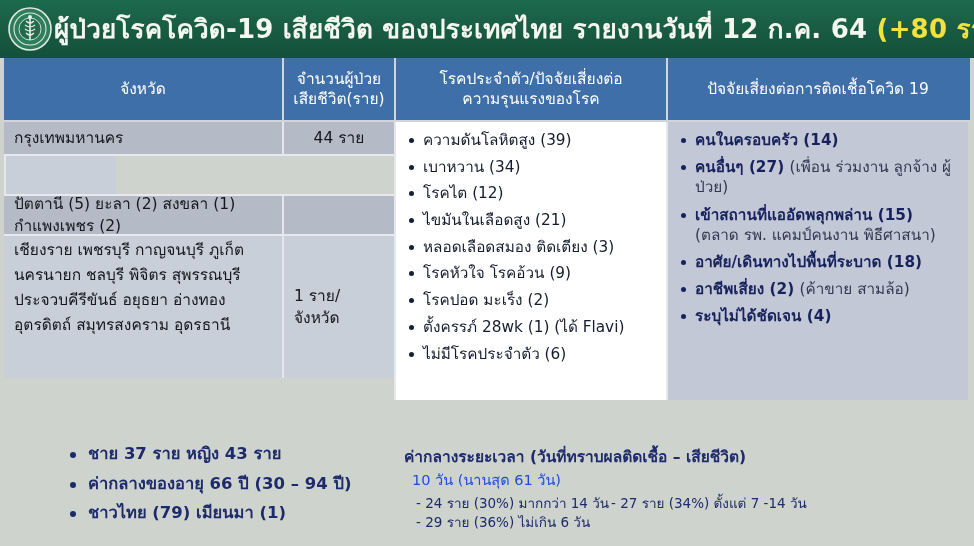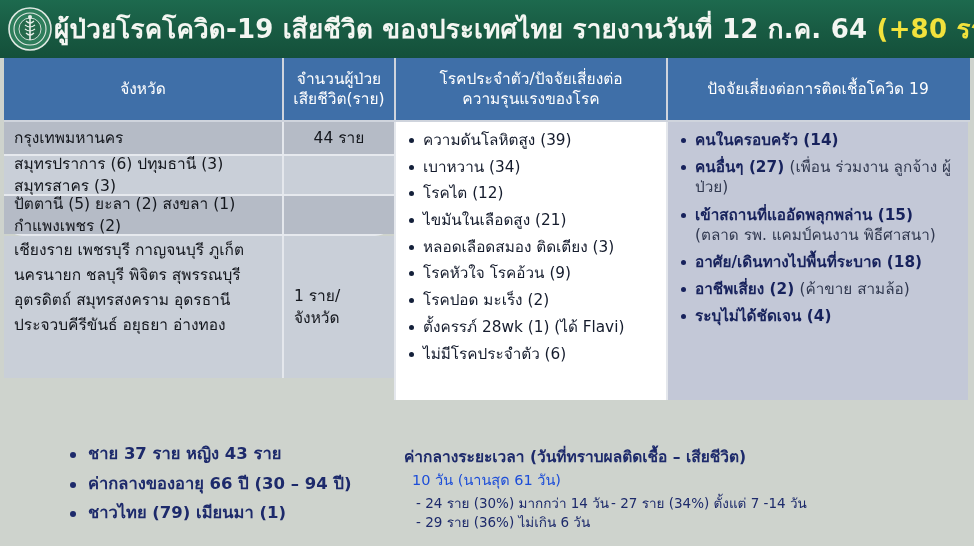--- a/index.html
+++ b/index.html
@@ -288,34 +288,33 @@
     </div>
 
     <div class="tbody">
 
       <div class="body-left">
         <div class="prow rowsep" style="height:34px;">
           <div class="pcell name bg-a">กรุงเทพมหานคร</div>
           <div class="pcell cnt bg-a">44 ราย</div>
         </div>
         <div class="prow rowsep" style="height:40px;">
-          <div class="pcell name bg-b">สมุทรปราการ (6) ปทุมธานี (3)  สมุทรสาคร (3)</div>
           <div class="pcell cnt bg-b"></div>
         </div>
-        <div class="prow rowsep" style="height:40px;border-radius:19px;">
+        <div class="prow rowsep" style="height:40px;">
           <div class="pcell name bg-a">ปัตตานี (5) ยะลา (2) สงขลา (1) กำแพงเพชร (2)</div>
           <div class="pcell cnt bg-a"></div>
         </div>
         <div class="prow bigrow">
           <div class="pcell name bg-b">
             <div>
               <div>เชียงราย เพชรบุรี กาญจนบุรี ภูเก็ต</div>
               <div>นครนายก ชลบุรี พิจิตร สุพรรณบุรี</div>
+              <div>ประจวบคีรีขันธ์ อยุธยา อ่างทอง</div>
               <div>อุตรดิตถ์ สมุทรสงคราม อุดรธานี</div>
-              <div>ประจวบคีรีขันธ์ อยุธยา อ่างทอง</div>
             </div>
           </div>
           <div class="pcell cnt bg-b">1 ราย/จังหวัด</div>
         </div>
       </div>
 
       <div class="body-mid">
         <ul class="blist">
           <li>ความดันโลหิตสูง (39)</li>
           <li>เบาหวาน (34)</li>

